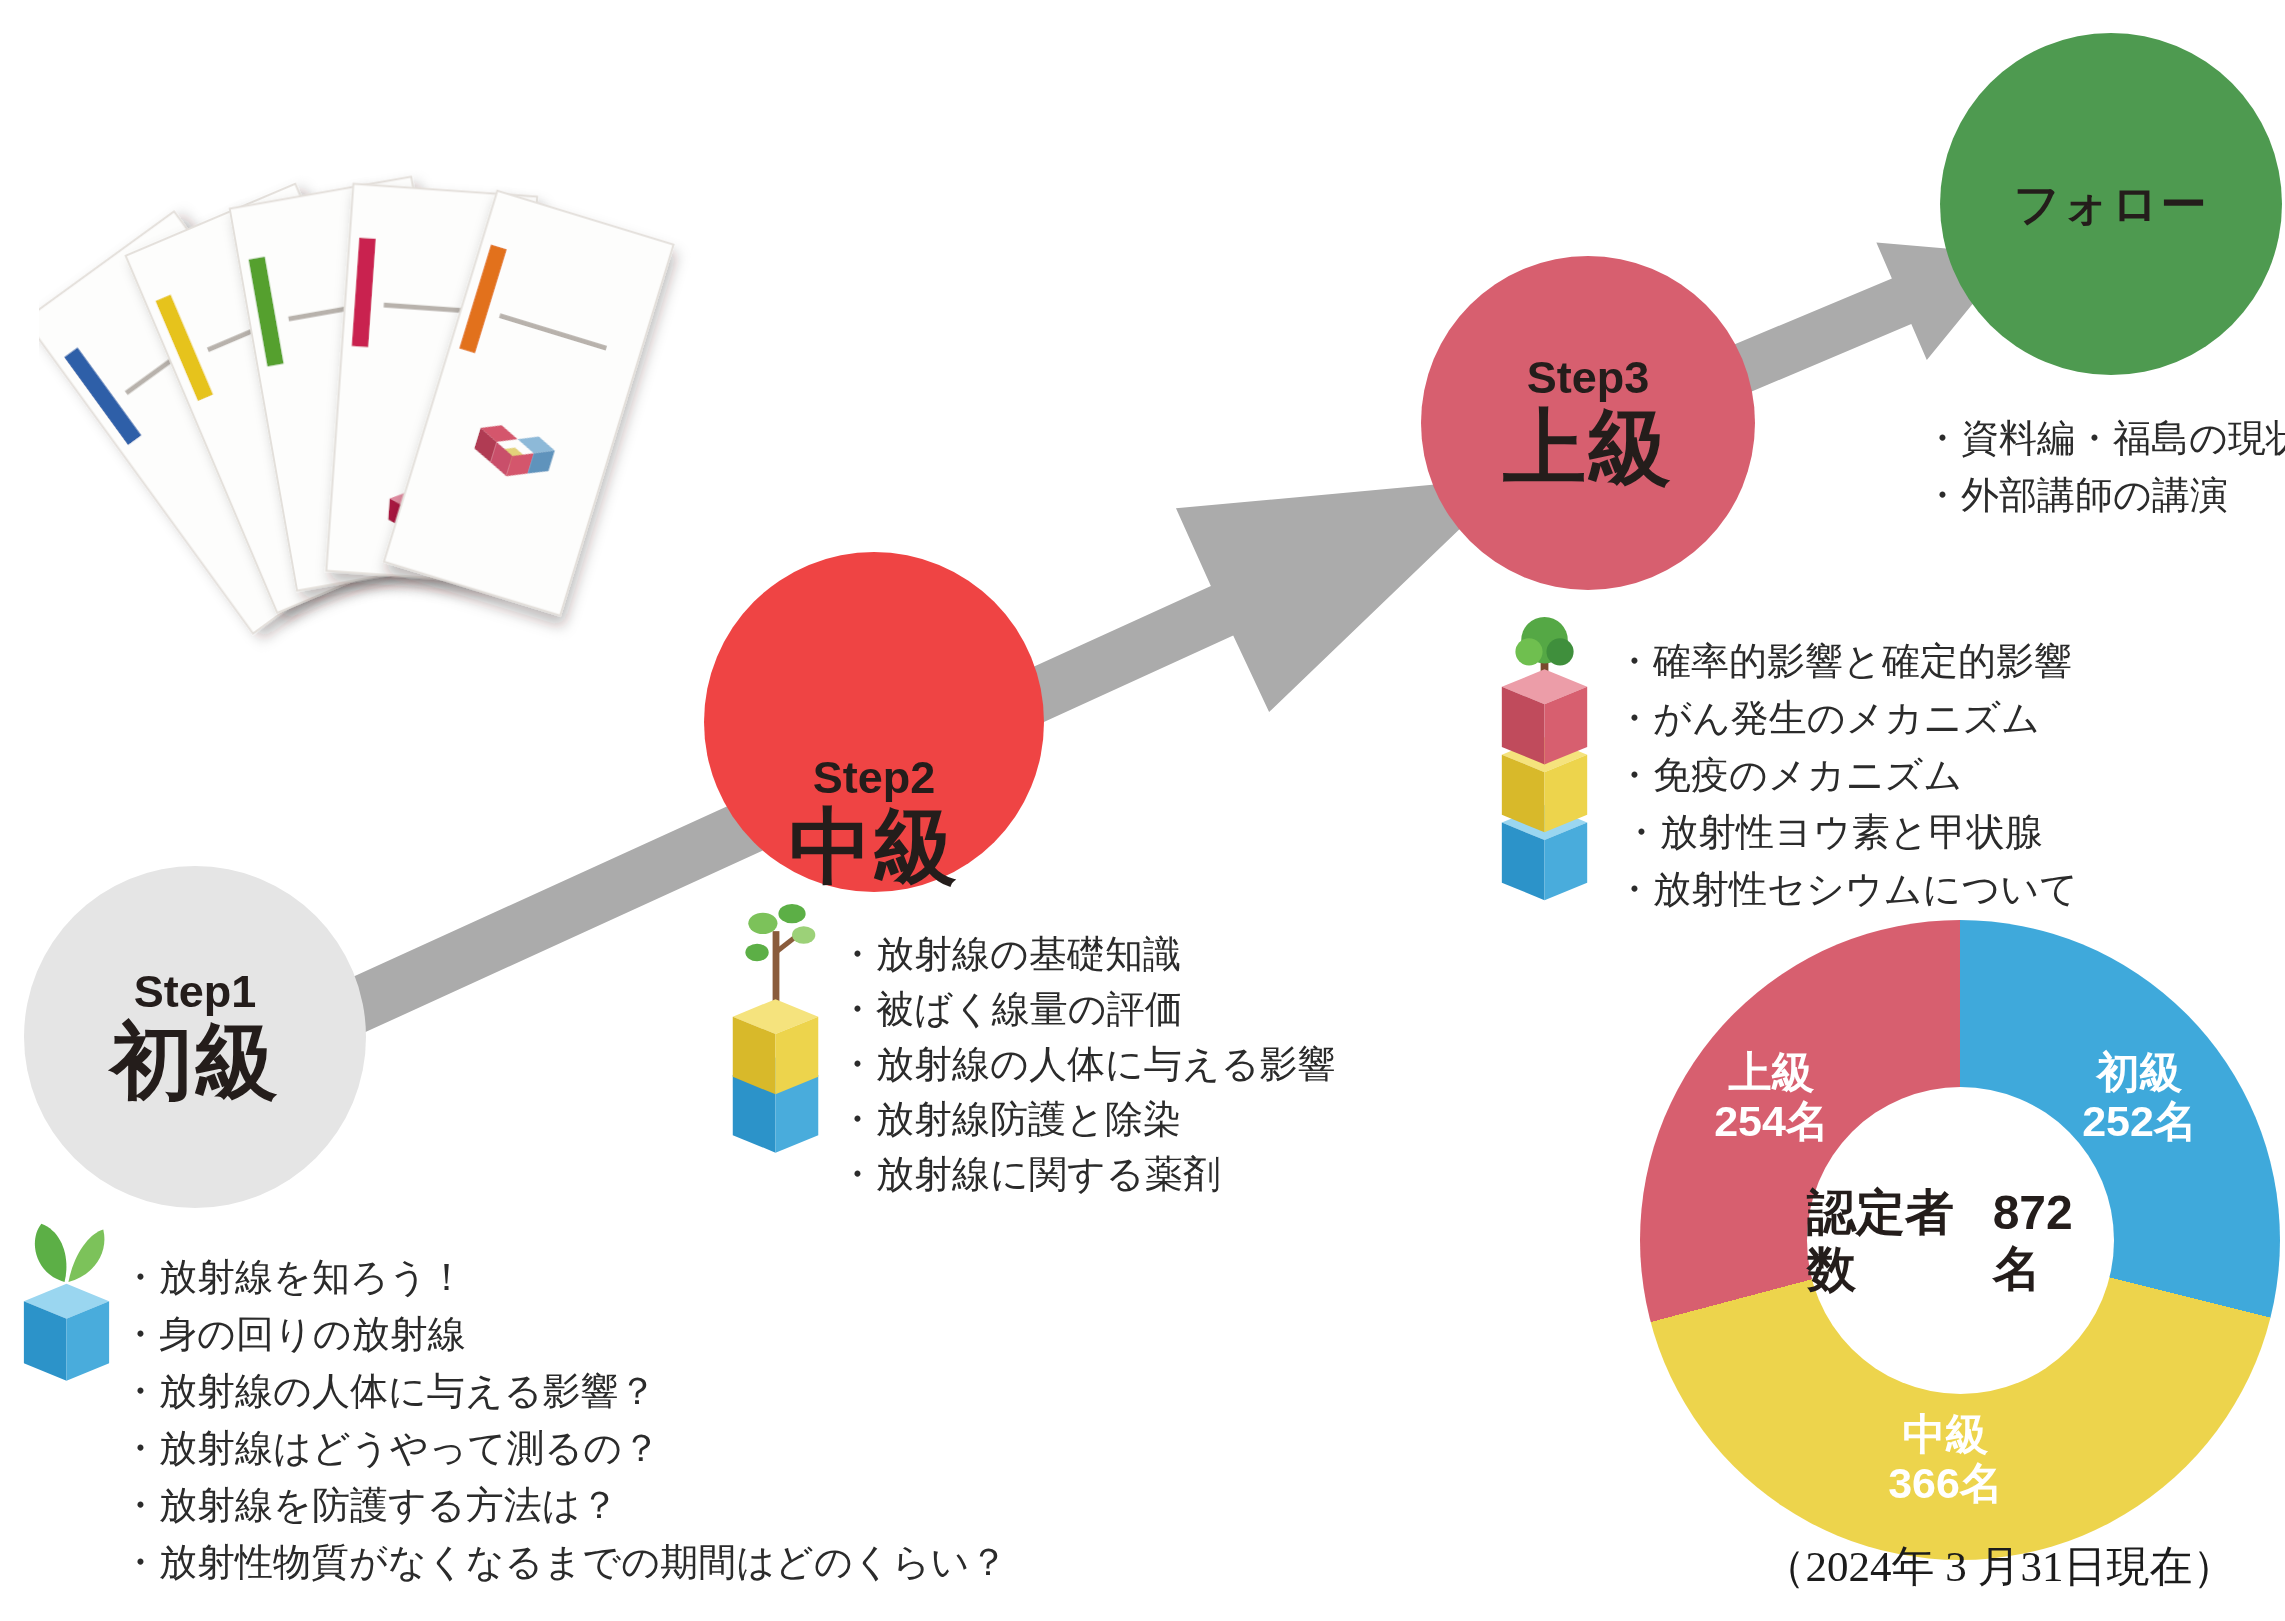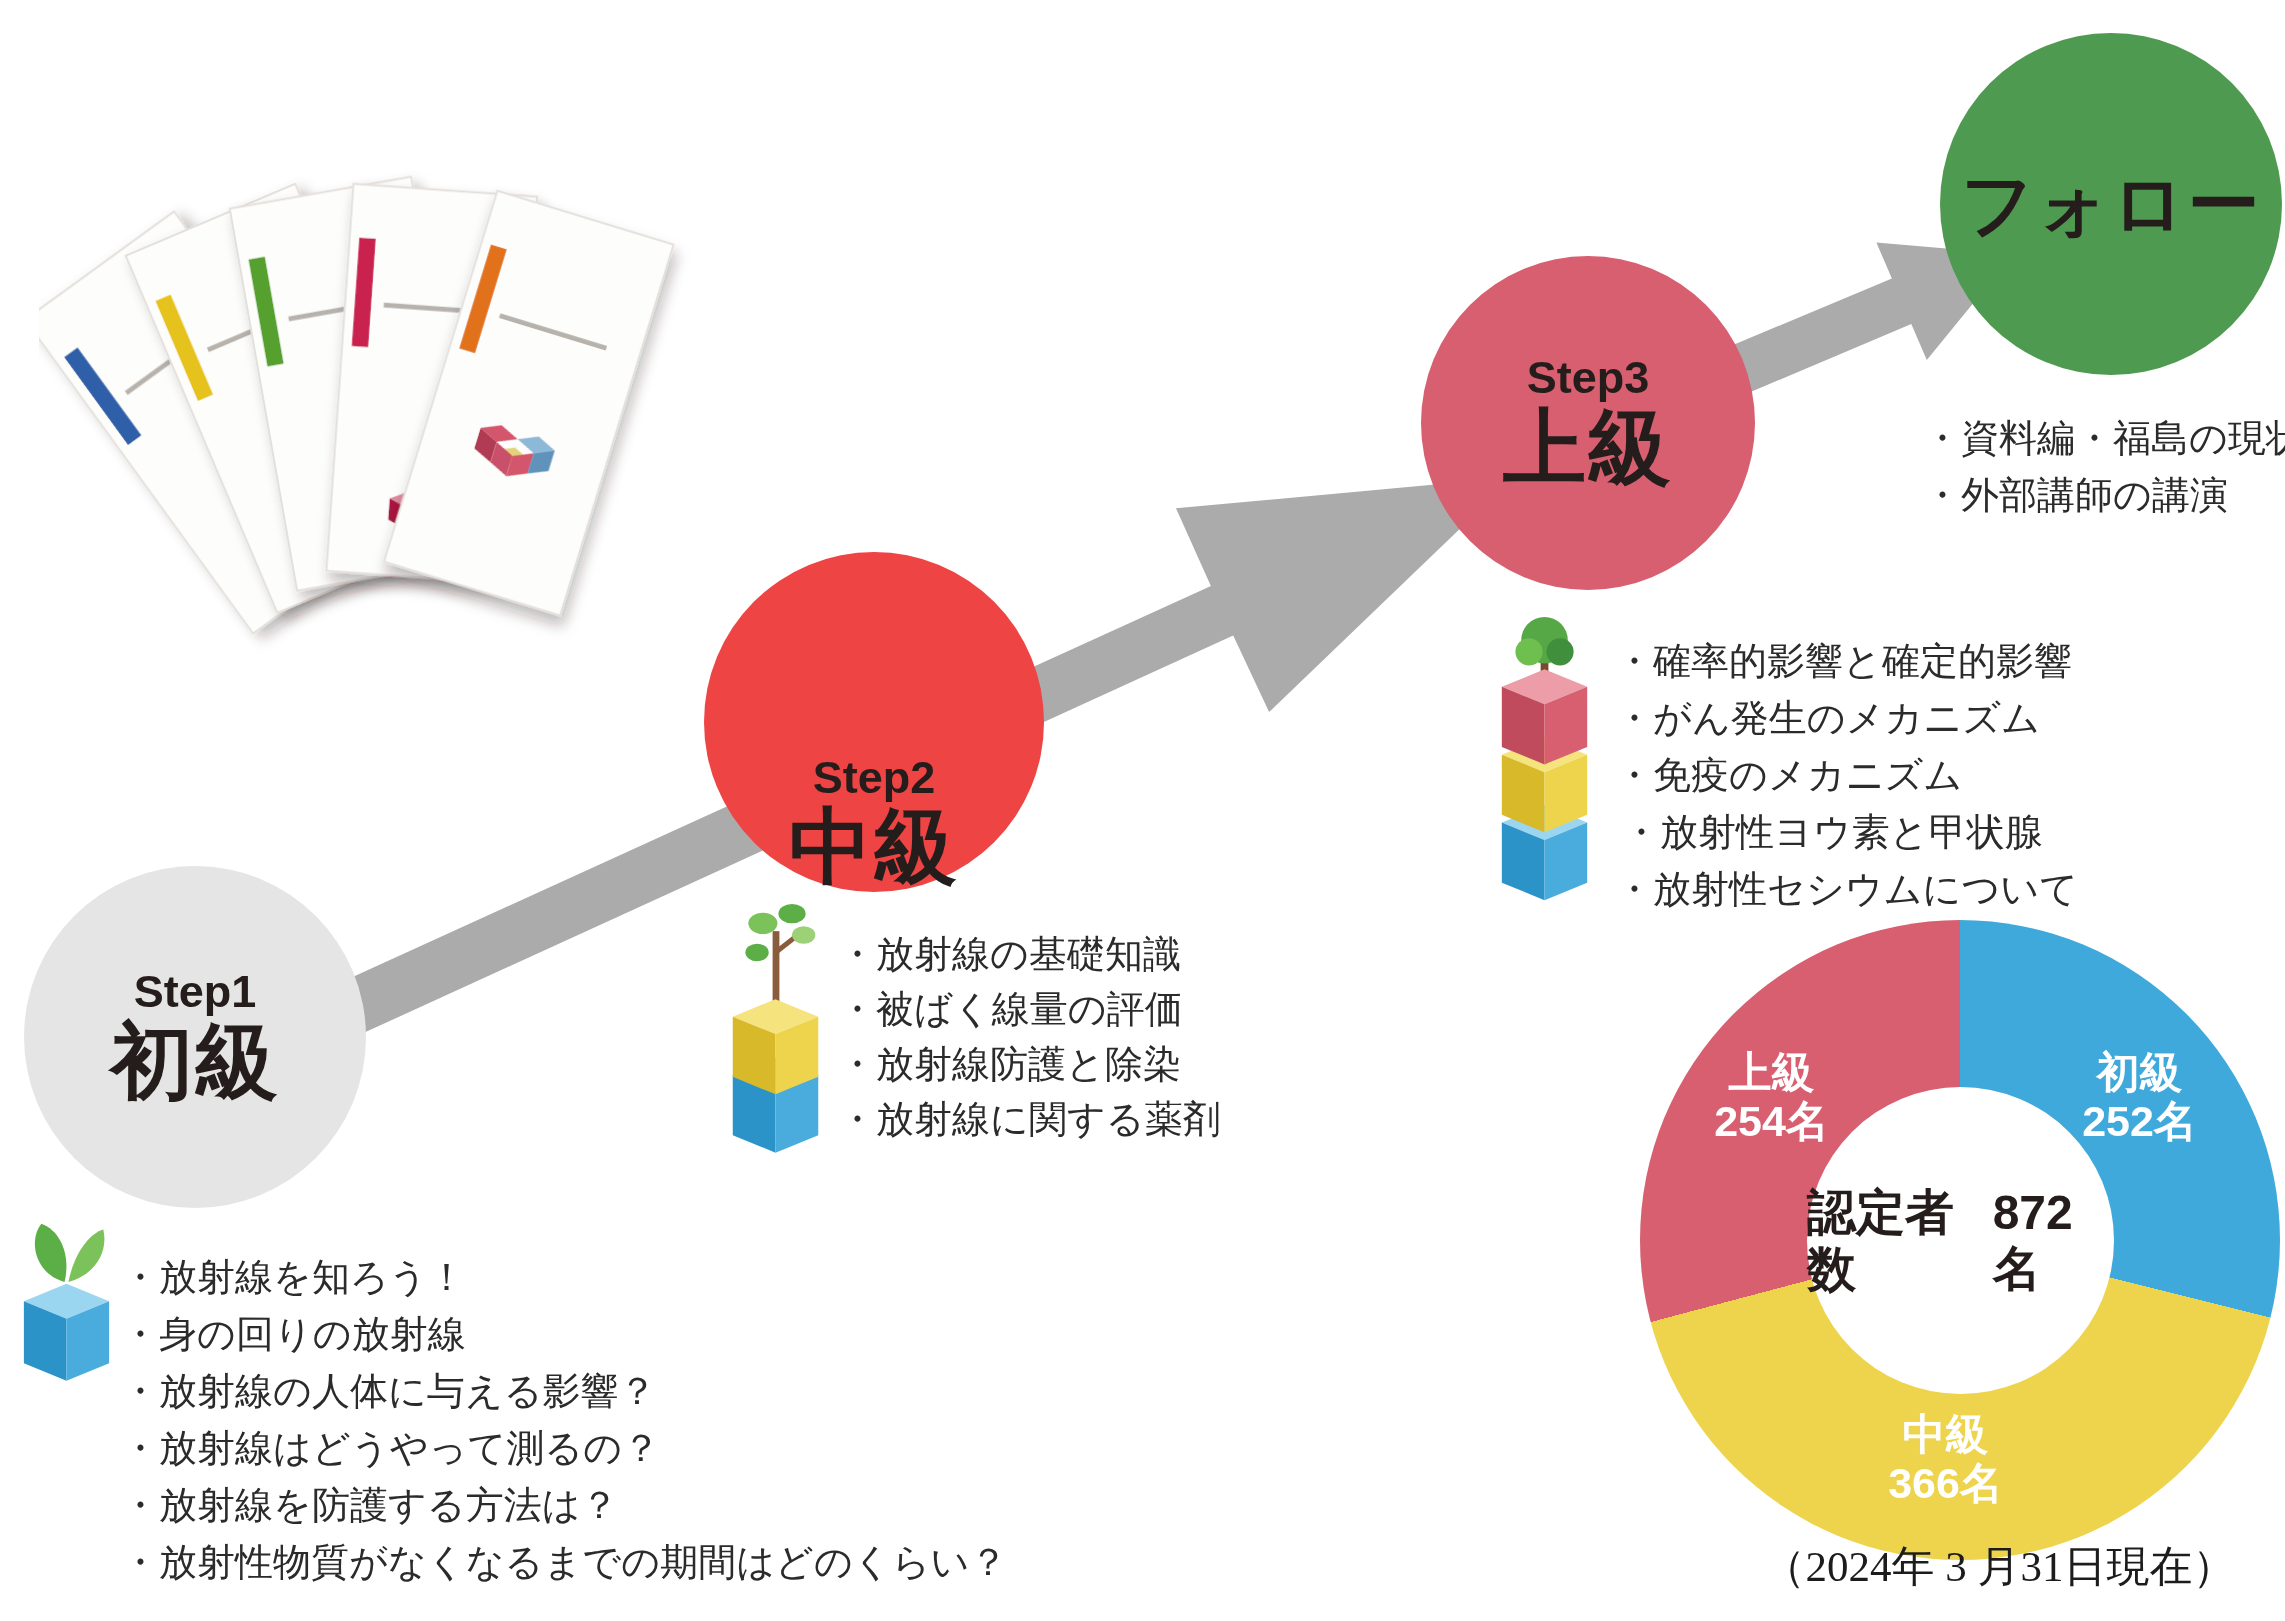--- a/index.html
+++ b/index.html
@@ -5,21 +5,21 @@
   html,body{margin:0;padding:0;background:#fff;}
   .canvas{position:relative;width:2285px;height:1621px;background:#ffffff;overflow:hidden;
           font-family:"Liberation Sans","DejaVu Sans",sans-serif;color:#241d1b;}
   svg{display:block;}
   .layer{position:absolute;left:0;top:0;}
   
   .circle{position:absolute;border-radius:50%;display:flex;flex-direction:column;align-items:center;
           justify-content:center;text-align:center;z-index:3;}
   .step-en{font-weight:bold;font-size:45px;line-height:1.1;}
   .step-jp{font-weight:bold;font-size:83px;line-height:1.08;letter-spacing:1.9px;}
-  .fu-line{font-weight:bold;font-size:72px;line-height:1.28;letter-spacing:1.9px;}
+  .fu-line{font-weight:bold;font-size:46px;line-height:1.28;letter-spacing:1.9px;}
   
   .topics{position:absolute;z-index:3;font-family:"Liberation Serif","DejaVu Serif",serif;
           color:#2b2b2b;font-size:38px;}
   .topics .topic{white-space:nowrap;}
   
   .donut{position:absolute;left:1640px;top:920px;width:640px;height:640px;border-radius:50%;z-index:2;}
   .donut-hole{position:absolute;left:167px;top:167px;width:307px;height:307px;border-radius:50%;
               background:#fff;display:flex;flex-direction:row;align-items:center;justify-content:center;}
   .hole-l1{font-size:49px;font-weight:bold;color:#241d1b;line-height:1.15;}
   .hole-l2{font-size:48px;font-weight:bold;color:#241d1b;line-height:1.15;}
@@ -131,20 +131,21 @@
       <div class="topic" style="line-height: 57px;">・放射線を知ろう！</div>
       <div class="topic" style="line-height: 57px;">・身の回りの放射線</div>
       <div class="topic" style="line-height: 57px;">・放射線の人体に与える影響？</div>
       <div class="topic" style="line-height: 57px;">・放射線はどうやって測るの？</div>
       <div class="topic" style="line-height: 57px;">・放射線を防護する方法は？</div>
       <div class="topic" style="line-height: 57px;">・放射性物質がなくなるまでの期間はどのくらい？</div>
     </div>
   <div class="topics" style="left:838px;top:927px;">
       <div class="topic" style="line-height: 55px;">・放射線の基礎知識</div>
       <div class="topic" style="line-height: 55px;">・被ばく線量の評価</div>
+      <div class="topic" style="line-height: 55px;">・放射線の人体に与える影響</div>
       <div class="topic" style="line-height: 55px;">・放射線防護と除染</div>
       <div class="topic" style="line-height: 55px;">・放射線に関する薬剤</div>
     </div>
   <div class="topics" style="left:1615px;top:633px;">
       <div class="topic" style="line-height: 57px;">・確率的影響と確定的影響</div>
       <div class="topic" style="line-height: 57px;">・がん発生のメカニズム</div>
       <div class="topic" style="line-height: 57px;">・免疫のメカニズム</div>
       <div class="topic" style="line-height: 57px; margin-left: 7px;">・放射性ヨウ素と甲状腺</div>
       <div class="topic" style="line-height: 57px;">・放射性セシウムについて</div>
     </div>

